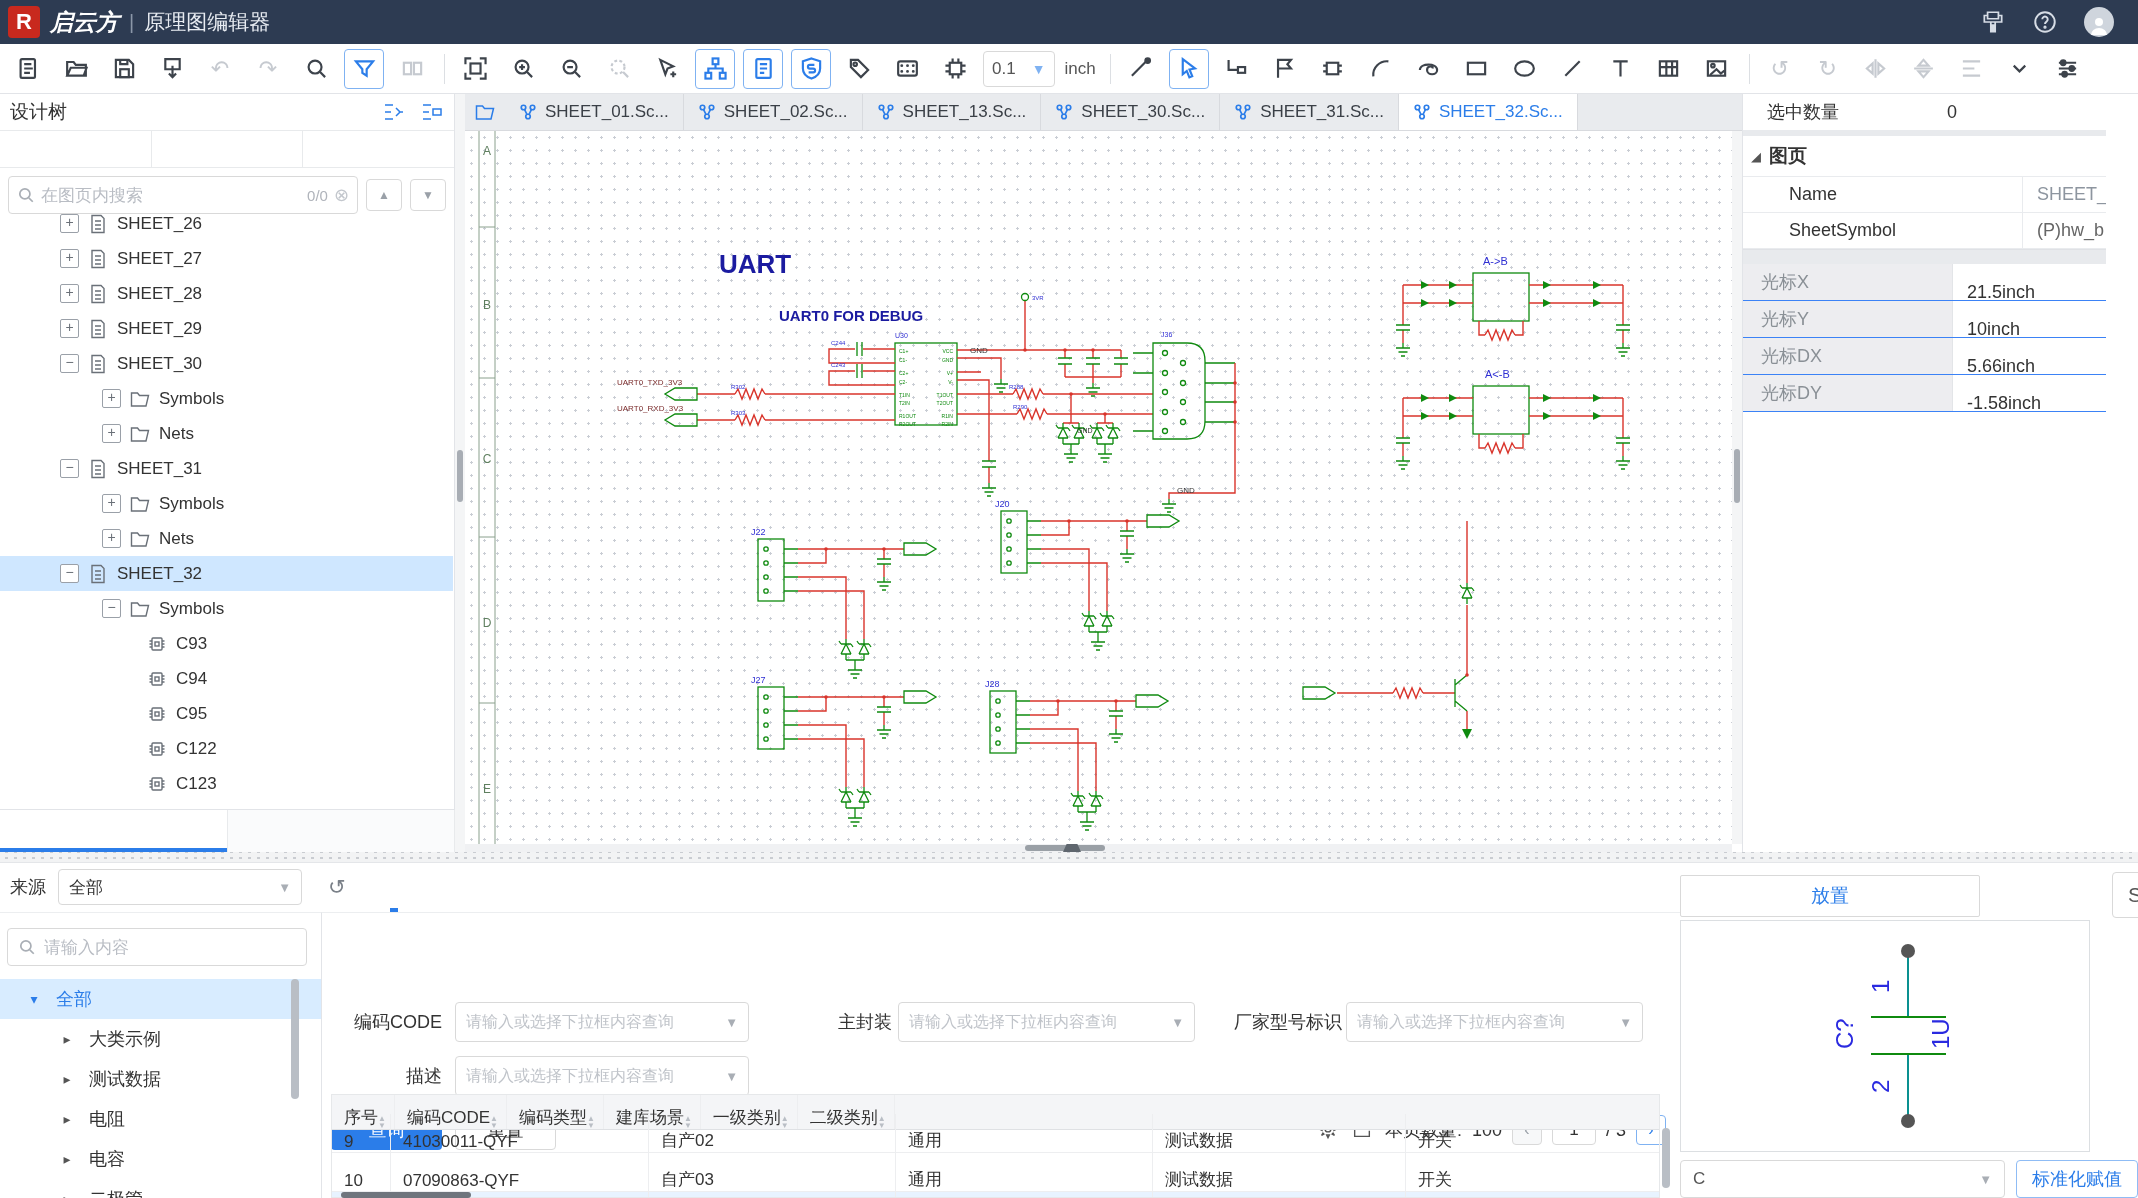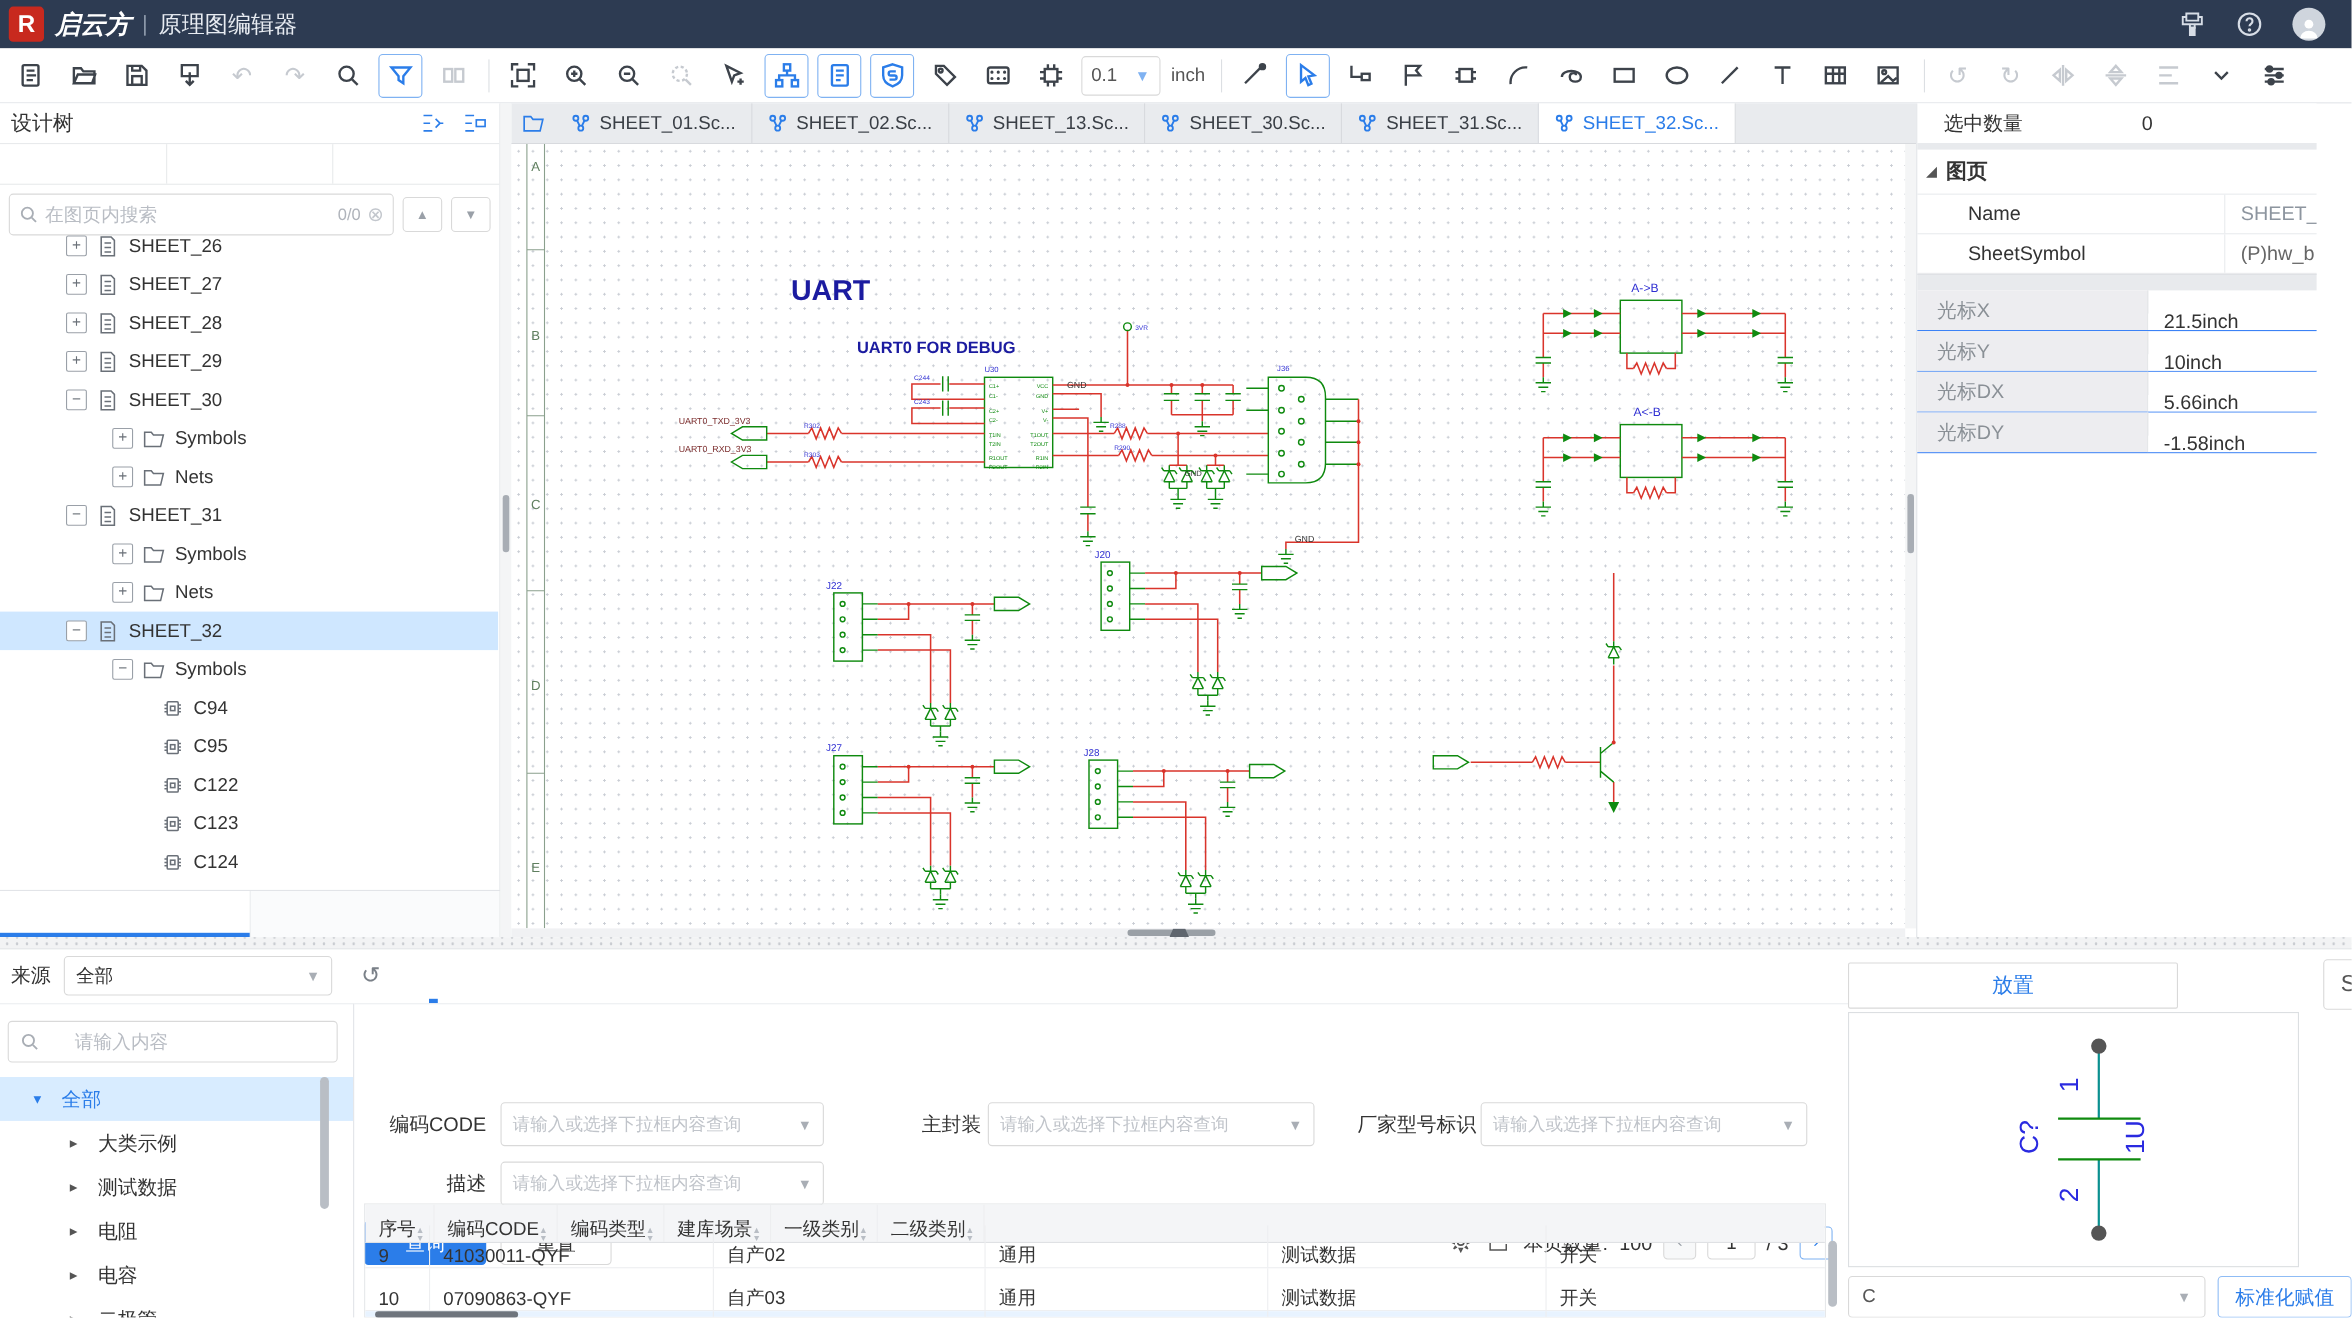--- a/index.html
+++ b/index.html
@@ -98,21 +98,21 @@
   #bp-srcrow{position:absolute;left:0;top:10px;width:2138px;height:50px;display:flex;align-items:center;}
   #src-label{font-size:18px;color:#333;margin-left:10px;}
   #src-select{width:244px;height:36px;border:1px solid #d9d9d9;border-radius:4px;margin-left:12px;display:flex;align-items:center;padding:0 10px;box-sizing:border-box;font-size:17px;color:#333;}
   #src-select .chev{margin-left:auto;color:#a9aeb5;font-size:13px;}
   #src-refresh{width:26px;height:26px;margin-left:22px;color:#7a8088;font-size:21px;display:flex;align-items:center;justify-content:center;transform:scaleX(-1);}
   .bp-tab{font-size:19px;color:#333;margin-left:44px;height:50px;display:flex;align-items:center;position:relative;}
   .bp-tab.active{color:#2b7de9;font-weight:bold;}
   .bp-tab.active::after{content:"";position:absolute;left:-4px;right:-4px;bottom:0;height:4px;background:#2b7de9;}
   #bp-leftcol{position:absolute;left:0;top:60px;width:322px;bottom:0;border-right:1px solid #e2e4e8;border-top:1px solid #eceef0;box-sizing:border-box;}
   #bp-search{position:absolute;left:7px;top:15px;width:300px;height:38px;border:1px solid #d9d9d9;border-radius:4px;display:flex;align-items:center;gap:8px;padding:0 10px;box-sizing:border-box;}
-  #bp-search .ph{color:#b9bdc4;font-size:17px;margin-left:24px;}
+  #bp-search .ph{color:#b9bdc4;font-size:17px;}
   #bp-cats{position:absolute;left:0;top:66px;right:0;bottom:0;overflow:hidden;}
   .crow{height:40px;display:flex;align-items:center;font-size:18px;color:#333;}
   .crow .caret{width:20px;text-align:center;color:#555;font-size:14px;margin-left:24px;flex:none;}
   .crow.child .caret{margin-left:57px;}
   .crow .clab{margin-left:12px;}
   .crow.selected{background:#d8ecff;color:#2b7de9;}
   .crow.selected .caret{color:#2b7de9;}
   #cats-sb{position:absolute;right:22px;top:66px;width:8px;height:120px;border-radius:4px;background:#b9bec5;}
   
   #bp-form{position:absolute;left:322px;top:60px;right:458px;bottom:0;border-top:1px solid #eceef0;}
@@ -573,20 +573,32 @@
         <div class="trow" data-icon="folder" style="--ind: 2;">
           <span class="texp">−</span>
           <span class="tico">
 
             <svg class="i-folder" viewBox="0 0 22 22">
               <path d="M2.5,18 V5 h6 l2,2.5 h9 L17,18 Z"></path>
             </svg>
 
           </span>
           <span class="tlab">Symbols</span>
+        </div>
+        <div class="trow" data-icon="chip" style="--ind: 3;">
+          <span class="texp"></span>
+          <span class="tico">
+
+            <svg class="i-chip" viewBox="0 0 22 22">
+              <rect x="6" y="5" width="10" height="12" rx="1"></rect>
+              <rect x="9" y="9" width="4" height="4"></rect>
+              <path d="M6,8 H3.5 M6,11 H3.5 M6,14 H3.5 M16,8 H18.5 M16,11 H18.5 M16,14 H18.5"></path>
+            </svg>
+          </span>
+          <span class="tlab">C93</span>
         </div>
         <div class="trow" data-icon="chip" style="--ind: 3;">
           <span class="texp"></span>
           <span class="tico">
 
             <svg class="i-chip" viewBox="0 0 22 22">
               <rect x="6" y="5" width="10" height="12" rx="1"></rect>
               <rect x="9" y="9" width="4" height="4"></rect>
               <path d="M6,8 H3.5 M6,11 H3.5 M6,14 H3.5 M16,8 H18.5 M16,11 H18.5 M16,14 H18.5"></path>
             </svg>

